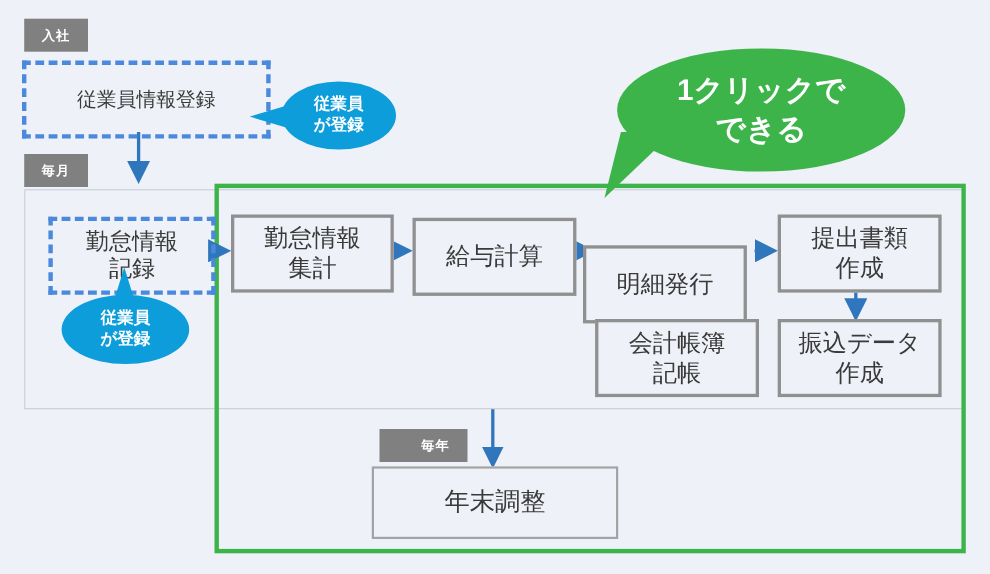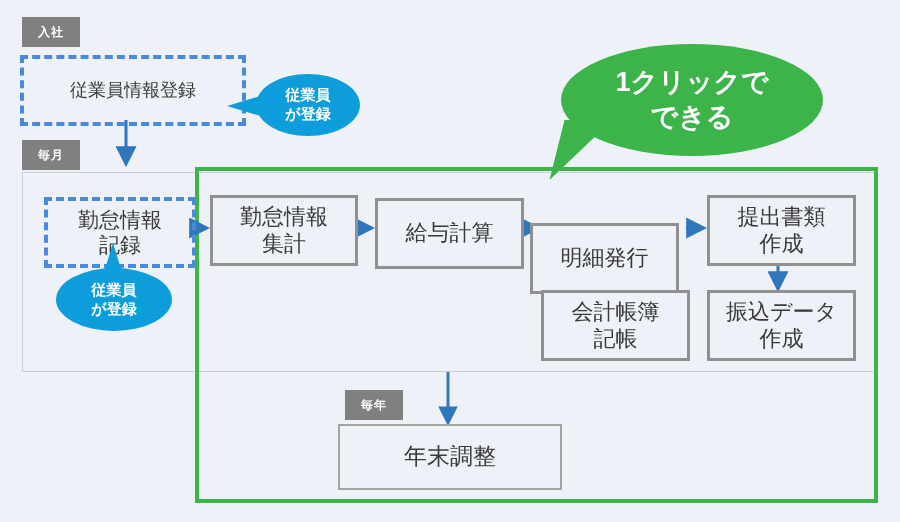--- a/index.html
+++ b/index.html
@@ -28,21 +28,21 @@
     font-weight: bold;
     letter-spacing: 1px;
     display: flex;
     align-items: center;
     justify-content: center;
     height: 30px;
     z-index: 6;
   }
   #tag-nyusha { left: 22px; top: 17px; width: 58px; }
   #tag-maitsuki { left: 22px; top: 140px; width: 58px; }
-  #tag-maitoshi { left: 345px; top: 390px; width: 58px; }
+  #tag-maitoshi { left: 345px; top: 390px; width: 58px; padding-left: 22px; }
 
   
   .dashed-box {
     position: absolute;
     border: 4px dashed #4a89dc;
     background: transparent;
     display: flex;
     align-items: center;
     justify-content: center;
     text-align: center;

